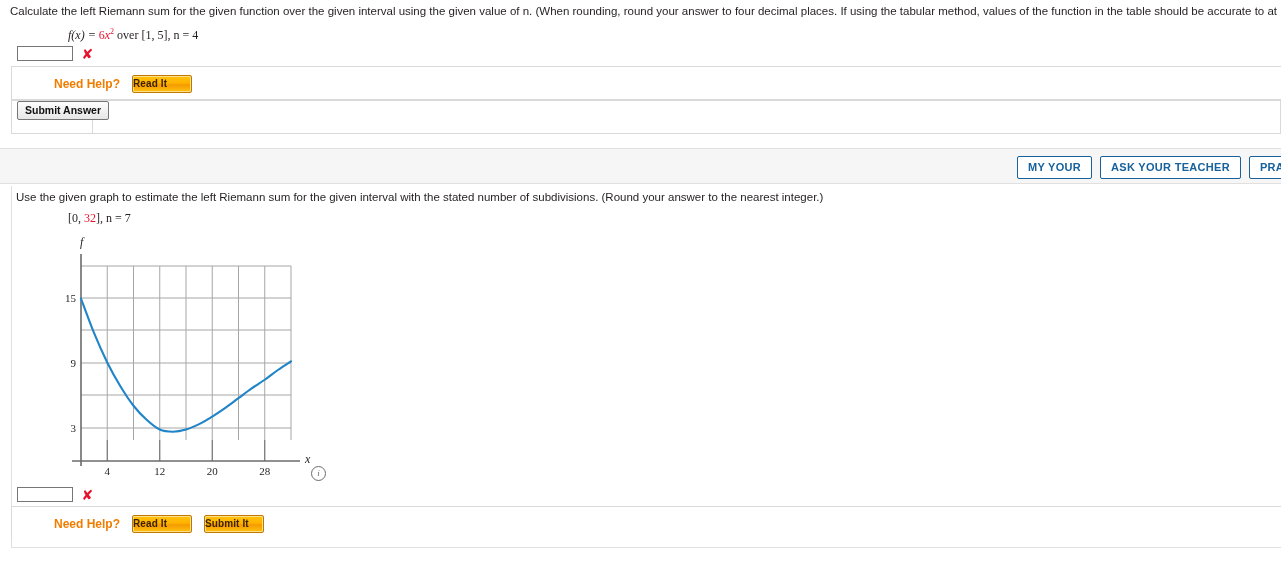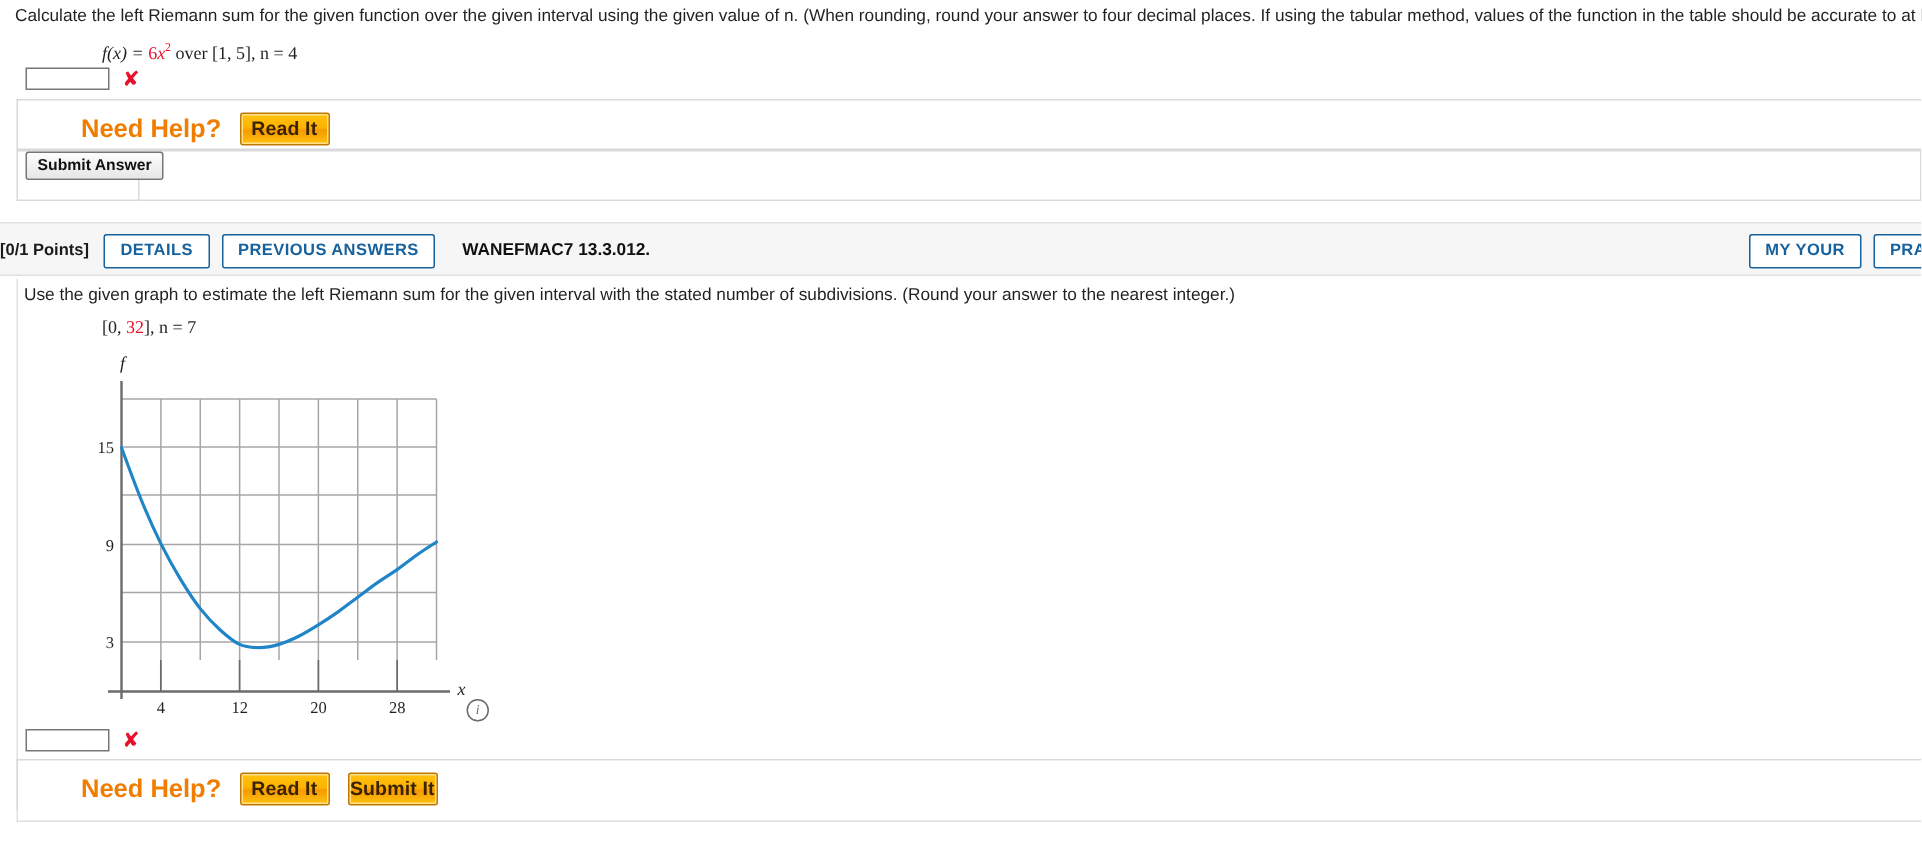--- a/index.html
+++ b/index.html
@@ -94,44 +94,44 @@
     left: 11px; top: 100px; width: 82px; height: 34px;
   }
   .frame-submit1b {
     left: 93px; top: 100px; width: 1188px; height: 34px;
     border-left: none;
   }
 
   .needhelp {
     color: #f07d00;
     font-weight: bold;
-    font-size: 17px;
+    font-size: 12px;
     font-family: "Liberation Sans", sans-serif;
     padding-left: 32px;
   }
   .helprow1 {
     position: absolute;
     left: 22px;
     top: 75px;
     display: flex;
     align-items: center;
     gap: 12px;
   }
   .goldbtn {
     display: inline-block;
     background: linear-gradient(to bottom, #ffc20e 0%, #ffb300 45%, #f59a00 55%, #ffc20e 100%);
     border: 1px solid #c07800;
     border-radius: 2px;
     box-shadow: inset 0 0 0 1px #ffe08a;
     color: #3b2300;
-    font-size: 13px;
+    font-size: 10px;
     font-weight: bold;
     padding: 2px 0 3px;
     width: 58px;
-    text-align: center;
+    text-align: left;
     letter-spacing: 0.1px;
     cursor: pointer;
     font-family: "Liberation Sans", sans-serif;
   }
   .goldbtn.wide { width: 58px; }
 
   .submitbtn {
     position: absolute;
     left: 17px;
     top: 101px;
@@ -296,28 +296,23 @@
       <span class="needhelp">Need Help?</span>
       <span class="goldbtn">Read It</span>
     </div>
 
     <div class="cellframe frame-submit1"></div>
     <div class="cellframe frame-submit1b"></div>
     <button class="submitbtn">Submit Answer</button>
   </div>
 
   <div class="band"></div>
-  <div class="band-left">
-    <span class="points">[0/1 Points]</span>
-    <button class="obtn">DETAILS</button>
-    <button class="obtn">PREVIOUS ANSWERS</button>
-    <span class="qcode">WANEFMAC7 13.3.012.</span>
-  </div>
   <div class="band-right">
     <button class="obtn">MY YOUR</button>
+    <button class="obtn">ASK YOUR TEACHER</button>
     <button class="obtn">PRACTICE ANOTHER</button>
   </div>
 
   <div class="outer2"></div>
 
   <div class="qtext q2-stem">Use the given graph to estimate the left Riemann sum for the given interval with the stated number of subdivisions. (Round your answer to the nearest integer.)</div>
 
   <div class="mathline q2-math">
     <span>[0, </span><span class="redval">32</span><span>], n = 7</span>
   </div>

